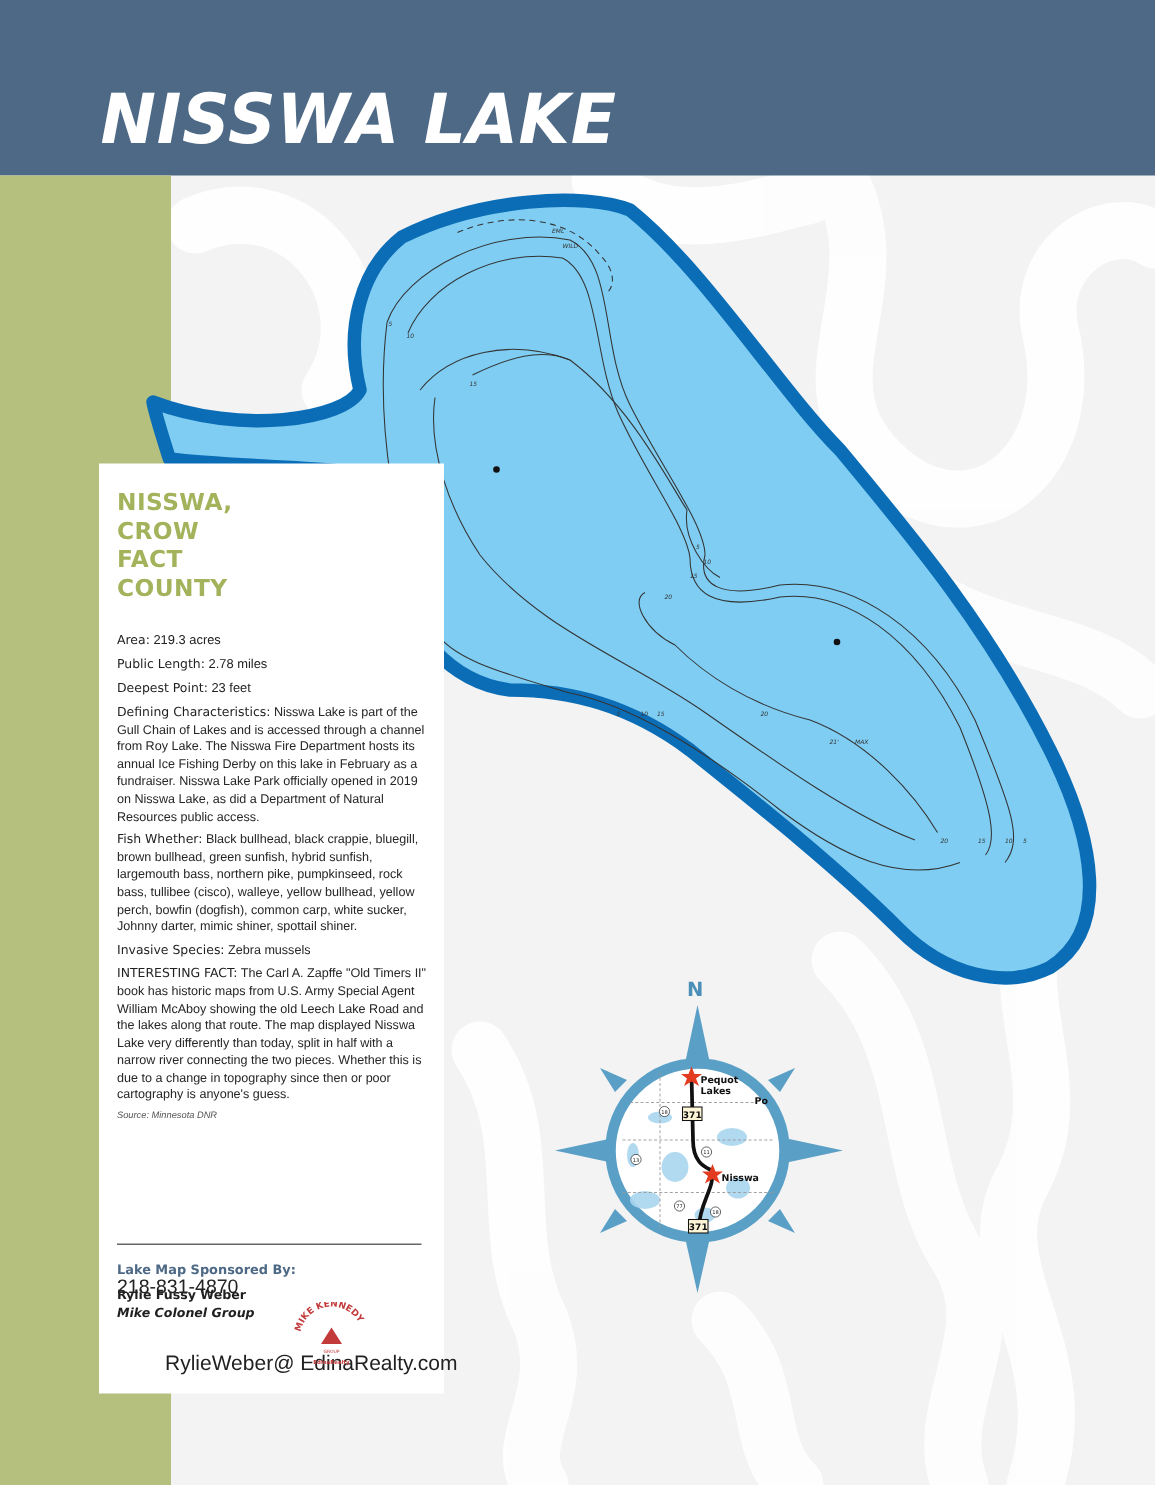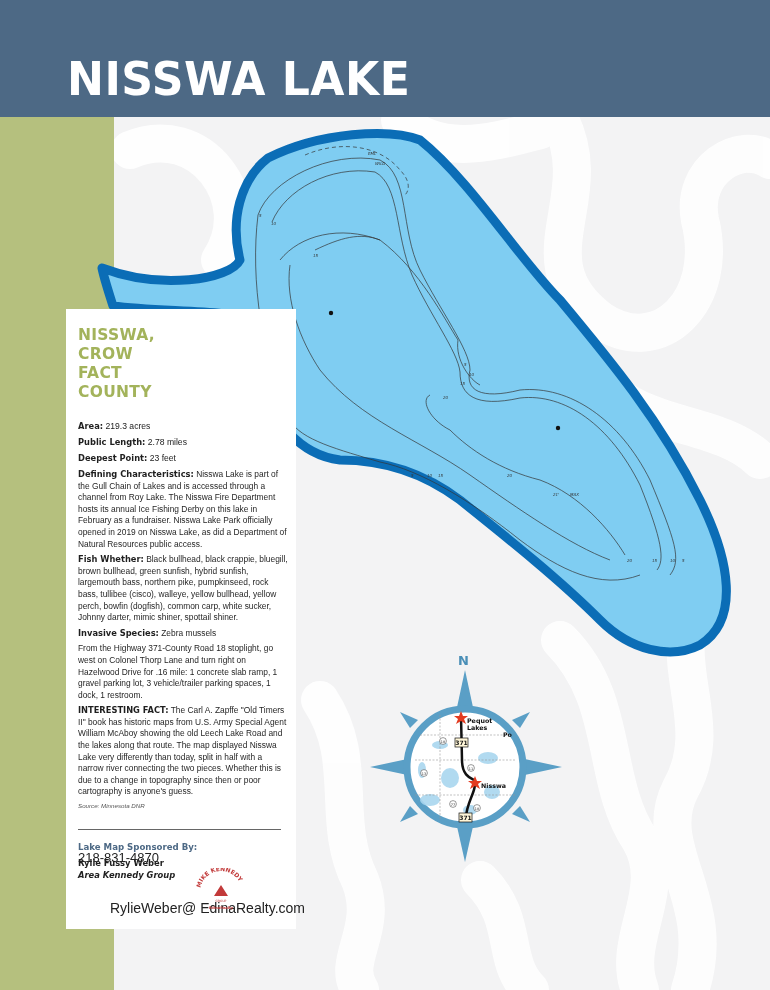--- a/index.html
+++ b/index.html
@@ -5,20 +5,21 @@
   html, body { margin: 0; padding: 0; }
   body {
     width: 770px; height: 990px; position: relative; overflow: hidden;
     background: #f3f3f4;
     font-family: "Liberation Sans", sans-serif;
   }
   #bg-swirls { position: absolute; left: 0; top: 0; width: 770px; height: 990px; }
   .header {
     position: absolute; left: 0; top: 0; width: 770px; height: 117px;
     background: #4d6985;
+    font-style: italic;
   }
   .header-title {
     position: absolute; left: 67px; top: 56px;
     font-family: "DejaVu Sans", sans-serif; font-weight: bold;
     font-size: 46px; letter-spacing: 0.5px; color: #ffffff; line-height: 1;
     transform: scaleX(0.96); transform-origin: left top;
   }
   .green-band {
     position: absolute; left: 0; top: 117px; width: 114px; height: 873px;
     background: #b5c07e;
@@ -29,21 +30,21 @@
     background: #ffffff;
   }
   .county-title {
     position: absolute; left: 78px; top: 326px;
     font-family: "DejaVu Sans", sans-serif; font-weight: bold;
     font-size: 15.5px; line-height: 19px; color: #a3b35b; width: 110px;
     letter-spacing: 0.3px;
   }
   .stats { position: absolute; left: 78px; top: 421px; width: 226px; font-size: 8.6px; color: #222; }
   .stat-line { margin: 0 0 5px 0; line-height: 11px; }
-  .lbl { font-family: "DejaVu Sans", sans-serif; font-weight: bold; font-size: 8.3px; color: #1f1f1f; }
+  .lbl { font-family: "DejaVu Sans", sans-serif; font-weight: normal; font-size: 8.3px; color: #1f1f1f; }
   .para { margin: 0 16px 4px 0; line-height: 11.6px; font-size: 8.4px; color: #262626; }
   .source { font-style: italic; font-size: 6.2px; color: #555; margin: 3px 0 0 0; }
   .divider { position: absolute; left: 78px; top: 829px; width: 203px; height: 1px; background: #666; }
   .sponsor-head {
     position: absolute; left: 78px; top: 842px;
     font-family: "DejaVu Sans", sans-serif; font-weight: bold; font-size: 8.6px; color: #4d6985;
   }
   .sponsor-name { position: absolute; left: 78px; top: 858px; font-family: "DejaVu Sans", sans-serif; font-weight: bold; font-size: 8.4px; color: #1f1f1f; }
   .sponsor-group { position: absolute; left: 78px; top: 870px; font-family: "DejaVu Sans", sans-serif; font-weight: bold; font-style: italic; font-size: 8.4px; color: #1f1f1f; }
   .sponsor-phone { position: absolute; left: 78px; top: 850px; font-size: 13px; color: #222; }
@@ -133,29 +134,28 @@
   <div>COUNTY</div>
 </div>
 
 <div class="stats">
   <p class="stat-line"><span class="lbl">Area:</span> <span>219.3 acres</span></p>
   <p class="stat-line"><span class="lbl">Public Length:</span> <span>2.78 miles</span></p>
   <p class="stat-line"><span class="lbl">Deepest Point:</span> <span>23 feet</span></p>
   <p class="para"><span class="lbl">Defining Characteristics:</span> <span>Nisswa Lake is part of the Gull Chain of Lakes and is accessed through a channel from Roy Lake. The Nisswa Fire Department hosts its annual Ice Fishing Derby on this lake in February as a fundraiser. Nisswa Lake Park officially opened in 2019 on Nisswa Lake, as did a Department of Natural Resources public access.</span></p>
   <p class="para"><span class="lbl">Fish Whether:</span> <span>Black bullhead, black crappie, bluegill, brown bullhead, green sunfish, hybrid sunfish, largemouth bass, northern pike, pumpkinseed, rock bass, tullibee (cisco), walleye, yellow bullhead, yellow perch, bowfin (dogfish), common carp, white sucker, Johnny darter, mimic shiner, spottail shiner.</span></p>
   <p class="para"><span class="lbl">Invasive Species:</span> <span>Zebra mussels</span></p>
-  <p class="para">From the Highway 371-County Road 18 stoplight, go west on Colonel Thorp Lane and turn right on Hazelwood Drive for .16 mile: 1 concrete slab ramp, 1 gravel parking lot, 3 vehicle/trailer parking spaces, 1 dock, 1 restroom.</p>
   <p class="para"><span class="lbl">INTERESTING FACT:</span> <span>The Carl A. Zapffe "Old Timers II" book has historic maps from U.S. Army Special Agent William McAboy showing the old Leech Lake Road and the lakes along that route. The map displayed Nisswa Lake very differently than today, split in half with a narrow river connecting the two pieces. Whether this is due to a change in topography since then or poor cartography is anyone's guess.</span></p>
   <p class="source">Source: Minnesota DNR</p>
 </div>
 
 <div class="divider"></div>
 <div class="sponsor-head">Lake Map Sponsored By:</div>
 <div class="sponsor-name">Rylie Fussy Weber</div>
-<div class="sponsor-group">Area Kennedy Group</div>
+<div class="sponsor-group">Mike Colonel Group</div>
 <div class="sponsor-phone">218-831-4870</div>
 <div class="sponsor-email">RylieWeber@ EdinaRealty.com</div>
 
 <svg id="logo" viewBox="0 0 58 44">
   <defs>
       <path id="arc" d="M8 24 A21 21 0 0 1 50 24"></path>
     </defs>
   <text font-size="6" fill="#c23a3a" font-weight="bold"><textPath href="#arc" startOffset="4">MIKE KENNEDY</textPath></text>
   <path d="M22 28 L29 17 L36 28 Z M26 28 L31 22 L34 28 Z" fill="#c23a3a"></path>
   <text x="29" y="34" text-anchor="middle" font-size="3" fill="#c23a3a">GROUP</text>

